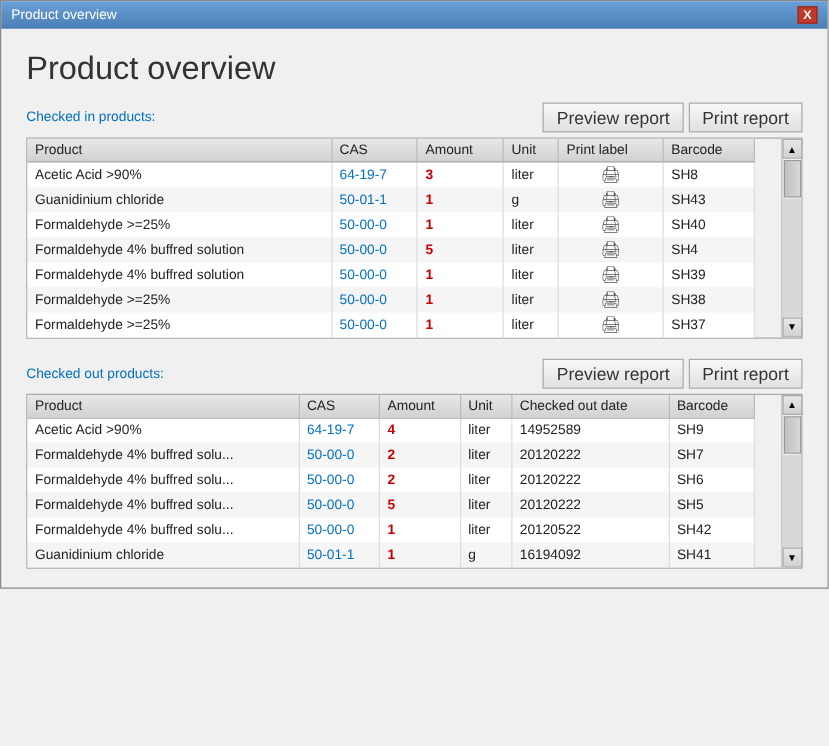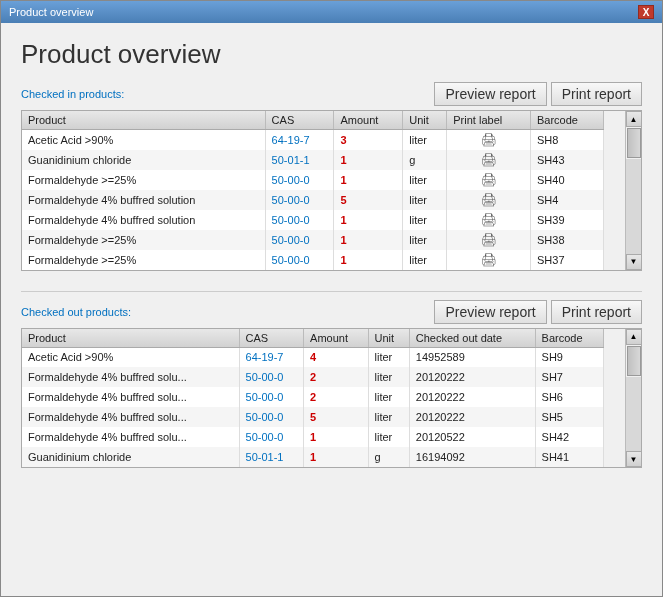--- a/index.html
+++ b/index.html
@@ -6,21 +6,21 @@
     body {
       font-family: 'Segoe UI', Tahoma, Arial, sans-serif;
       font-size: 12px;
       background: #f0f0f0;
       width: 663px;
       height: 597px;
       overflow: hidden;
     }
     .window {
       width: 663px;
-      height: 597px;
+      height: 471px;
       background: #f0f0f0;
       border: 1px solid #888;
       display: flex;
       flex-direction: column;
     }
     .title-bar {
       background: linear-gradient(to bottom, #6aa0d8, #4a7fb5);
       color: white;
       padding: 4px 8px;
       font-size: 11px;
@@ -51,21 +51,20 @@
     }
     .page-title {
       font-size: 26px;
       font-weight: 300;
       color: #333;
       margin-bottom: 12px;
     }
     .section {
       display: flex;
       flex-direction: column;
-      margin-bottom: 12px;
     }
     .section-header {
       display: flex;
       align-items: center;
       justify-content: space-between;
       margin-bottom: 4px;
     }
     .section-label {
       color: #0070c0;
       font-size: 11px;

